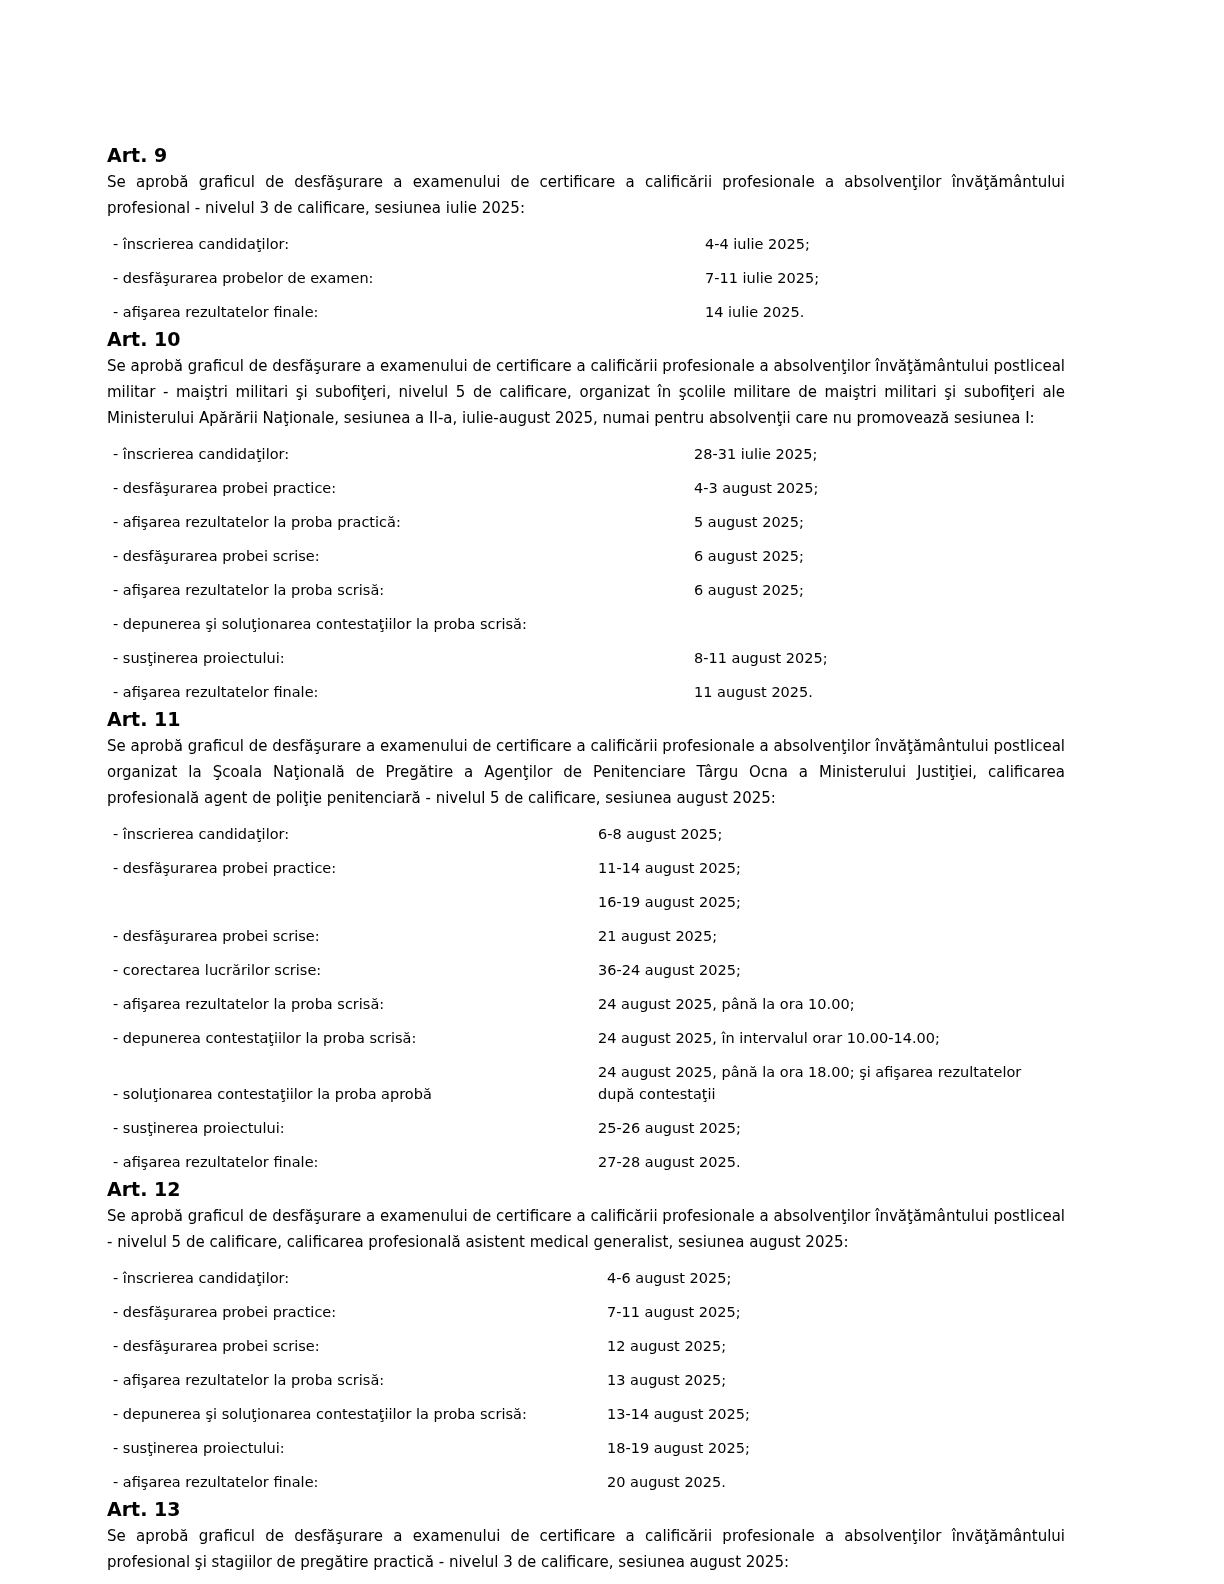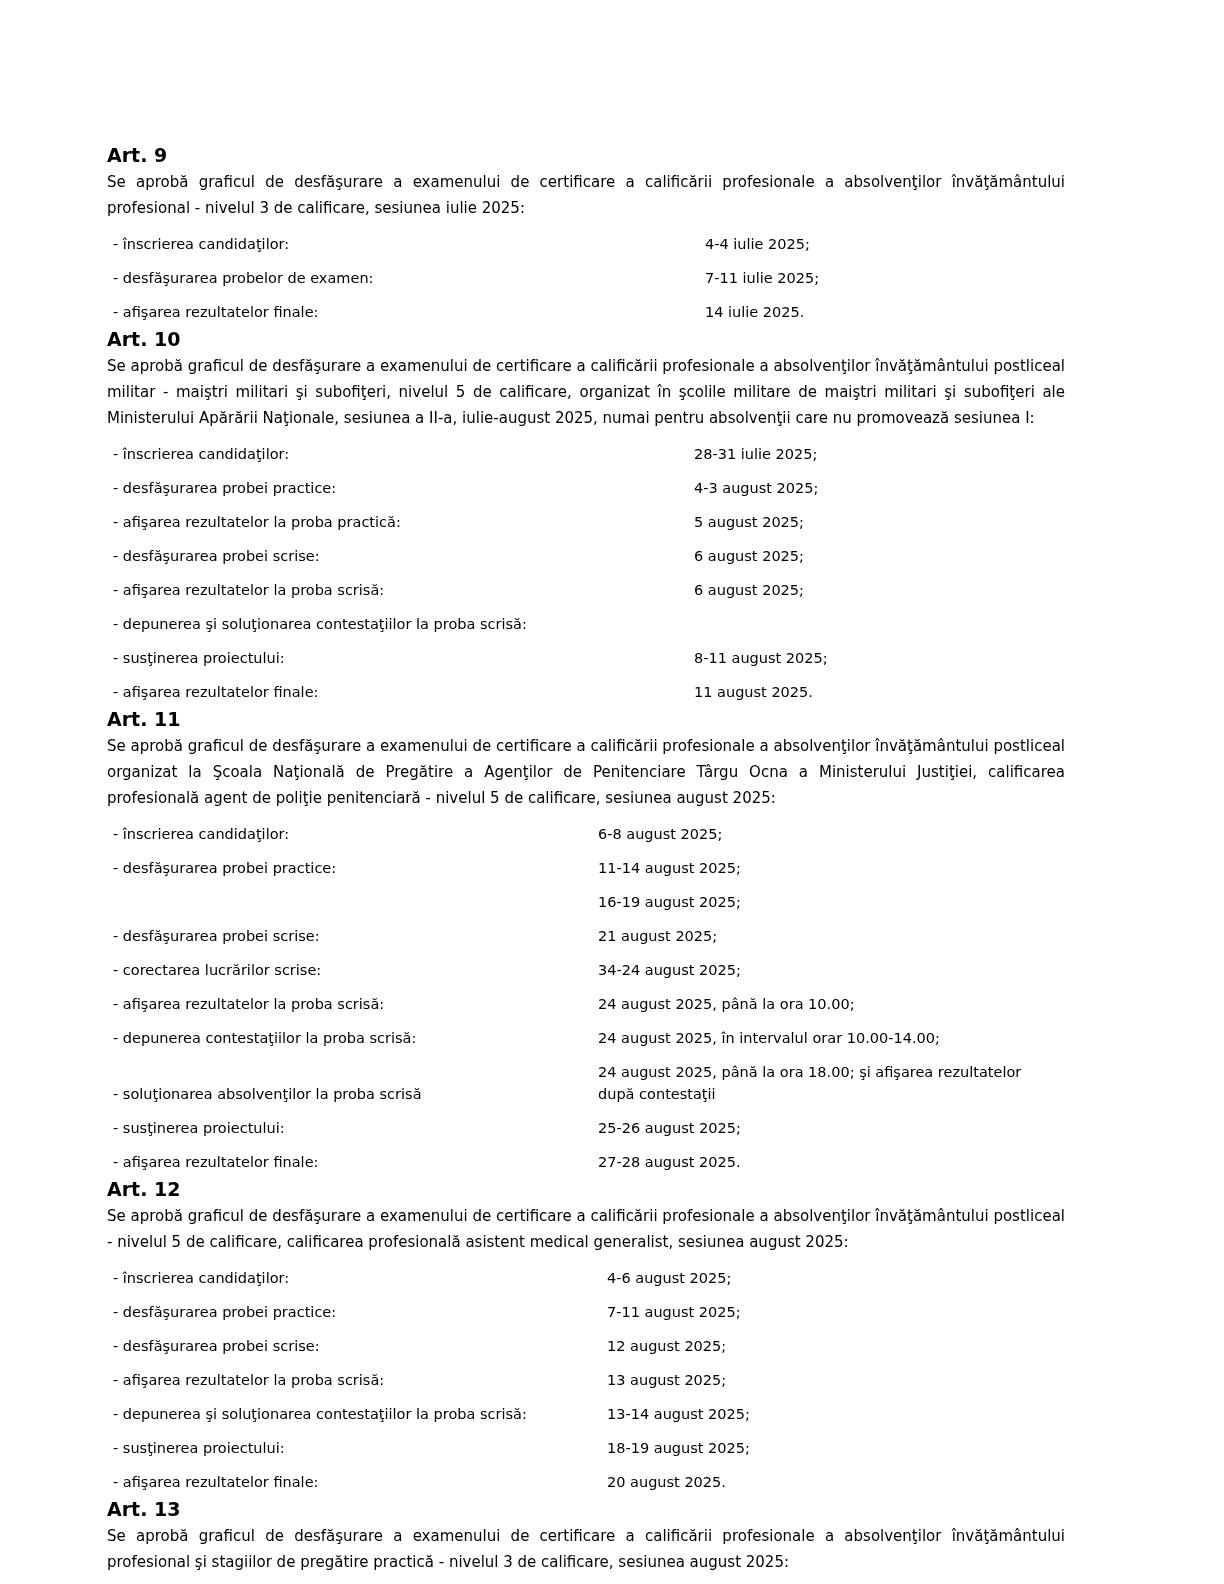--- a/index.html
+++ b/index.html
@@ -118,32 +118,32 @@
       <div class="row gap-after">
         <span class="lbl"></span>
         <span class="val">16-19 august 2025;</span>
       </div>
       <div class="row">
         <span class="lbl">- desfăşurarea probei scrise:</span>
         <span class="val">21 august 2025;</span>
       </div>
       <div class="row">
         <span class="lbl">- corectarea lucrărilor scrise:</span>
-        <span class="val">34-24 august 2025;</span>
+        <span class="val">36-24 august 2025;</span>
       </div>
       <div class="row">
         <span class="lbl">- afişarea rezultatelor la proba scrisă:</span>
         <span class="val">24 august 2025, până la ora 10.00;</span>
       </div>
       <div class="row">
         <span class="lbl">- depunerea contestaţiilor la proba scrisă:</span>
         <span class="val">24 august 2025, în intervalul orar 10.00-14.00;</span>
       </div>
       <div class="row gap-after">
-        <span class="lbl">- soluţionarea absolvenţilor la proba scrisă</span>
+        <span class="lbl">- soluţionarea contestaţiilor la proba aprobă</span>
         <span class="val">
           <div>24 august 2025, până la ora 18.00; şi afişarea rezultatelor</div>
           <div>după contestaţii</div>
         </span>
       </div>
       <div class="row">
         <span class="lbl">- susţinerea proiectului:</span>
         <span class="val">25-26 august 2025;</span>
       </div>
       <div class="row">

